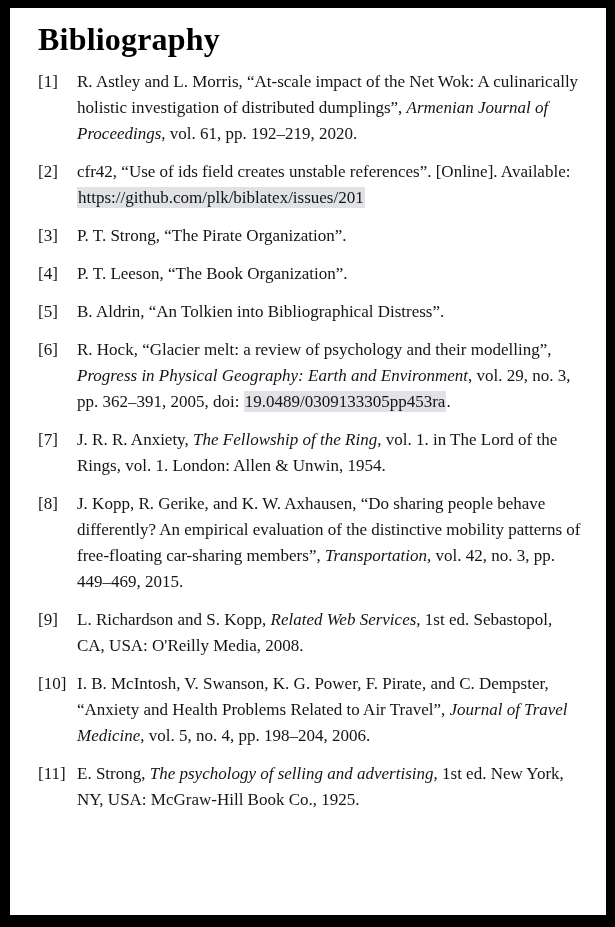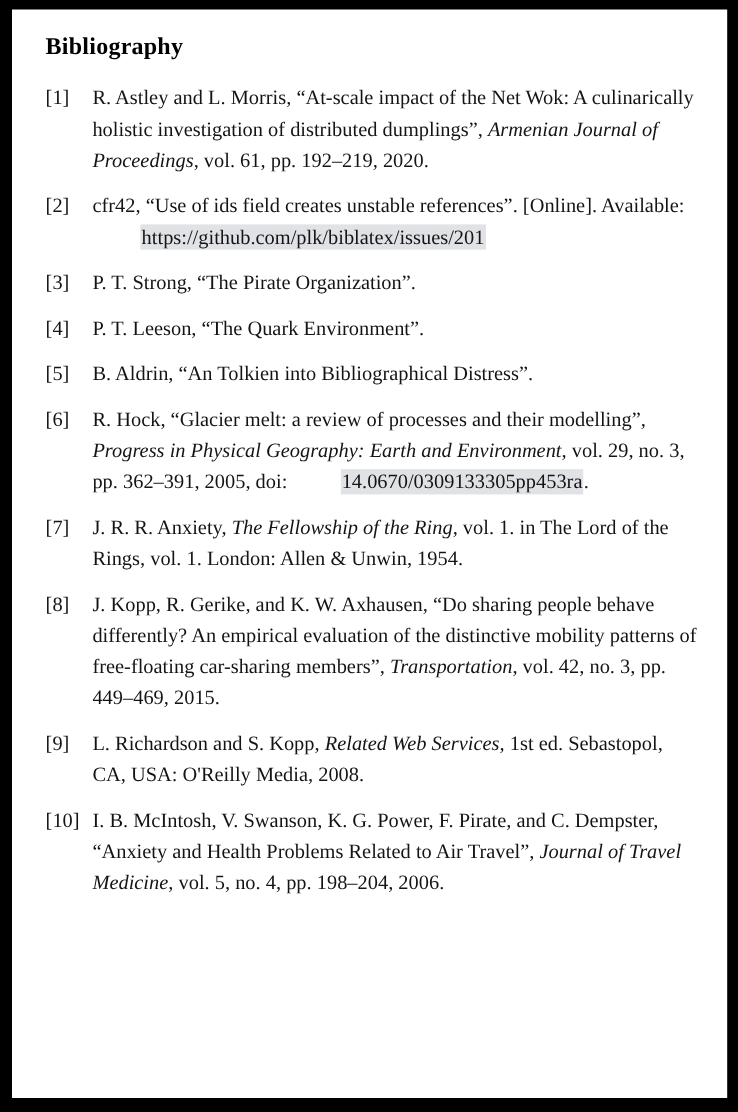--- a/index.html
+++ b/index.html
@@ -18,21 +18,21 @@
     overflow:hidden;
     font-family:"Liberation Serif", serif;
     color:var(--text);
   }
   .content{
     padding:18px 24px 0 20px;
   }
   h1.page-title{
     margin:0 0 16px 0;
     padding-left:8px;
-    font-size:20px;
+    font-size:32px;
     line-height:27px;
     font-weight:bold;
     color:#000000;
     letter-spacing:0.2px;
   }
   .ref-list{
     margin:0;padding:0;list-style:none;
   }
   .ref{
     display:flex;
@@ -50,21 +50,20 @@
     flex:1 1 auto;
     min-width:0;
   }
   .seg-italic{font-style:italic;}
   a.seg-link{
     background:var(--highlight);
     color:inherit;
     text-decoration:none;
     padding:1px 1px;
     cursor:pointer;
-    margin-left:40px;
   }
 </style>
 </head>
 <body>
 
 <div class="content">
   <h1 class="page-title">Bibliography</h1>
   <ul class="ref-list">
       <li class="ref">
         <span class="ref-label">[1]</span>
@@ -73,40 +72,44 @@
       <li class="ref">
         <span class="ref-label">[2]</span>
         <span class="ref-text"><span class="seg-normal">cfr42, “Use of ids field creates unstable references”. [Online]. Available: </span><a class="seg-link">https://github.com/plk/biblatex/issues/201</a></span>
       </li>
       <li class="ref">
         <span class="ref-label">[3]</span>
         <span class="ref-text"><span class="seg-normal">P. T. Strong, “The Pirate Organization”.</span></span>
       </li>
       <li class="ref">
         <span class="ref-label">[4]</span>
-        <span class="ref-text"><span class="seg-normal">P. T. Leeson, “The Quark Environment”.</span></span>
+        <span class="ref-text"><span class="seg-normal">P. T. Leeson, “The Book Organization”.</span></span>
       </li>
       <li class="ref">
         <span class="ref-label">[5]</span>
         <span class="ref-text"><span class="seg-normal">B. Aldrin, “An Tolkien into Bibliographical Distress”.</span></span>
       </li>
       <li class="ref">
         <span class="ref-label">[6]</span>
-        <span class="ref-text"><span class="seg-normal">R. Hock, “Glacier melt: a review of processes and their modelling”, </span><span class="seg-italic">Progress in Physical Geography: Earth and Environment</span><span class="seg-normal">, vol. 29, no. 3, pp. 362–391, 2005, doi: </span><a class="seg-link">14.0670/0309133305pp453ra</a><span class="seg-normal">.</span></span>
+        <span class="ref-text"><span class="seg-normal">R. Hock, “Glacier melt: a review of psychology and their modelling”, </span><span class="seg-italic">Progress in Physical Geography: Earth and Environment</span><span class="seg-normal">, vol. 29, no. 3, pp. 362–391, 2005, doi: </span><a class="seg-link">19.0489/0309133305pp453ra</a><span class="seg-normal">.</span></span>
       </li>
       <li class="ref">
         <span class="ref-label">[7]</span>
         <span class="ref-text"><span class="seg-normal">J. R. R. Anxiety, </span><span class="seg-italic">The Fellowship of the Ring</span><span class="seg-normal">, vol. 1. in The Lord of the Rings, vol. 1. London: Allen &amp; Unwin, 1954.</span></span>
       </li>
       <li class="ref">
         <span class="ref-label">[8]</span>
         <span class="ref-text"><span class="seg-normal">J. Kopp, R. Gerike, and K. W. Axhausen, “Do sharing people behave differently? An empirical evaluation of the distinctive mobility patterns of free-floating car-sharing members”, </span><span class="seg-italic">Transportation</span><span class="seg-normal">, vol. 42, no. 3, pp. 449–469, 2015.</span></span>
       </li>
       <li class="ref">
         <span class="ref-label">[9]</span>
         <span class="ref-text"><span class="seg-normal">L. Richardson and S. Kopp, </span><span class="seg-italic">Related Web Services</span><span class="seg-normal">, 1st ed. Sebastopol, CA, USA: O'Reilly Media, 2008.</span></span>
       </li>
       <li class="ref">
         <span class="ref-label">[10]</span>
         <span class="ref-text"><span class="seg-normal">I. B. McIntosh, V. Swanson, K. G. Power, F. Pirate, and C. Dempster, “Anxiety and Health Problems Related to Air Travel”, </span><span class="seg-italic">Journal of Travel Medicine</span><span class="seg-normal">, vol. 5, no. 4, pp. 198–204, 2006.</span></span>
       </li>
+      <li class="ref">
+        <span class="ref-label">[11]</span>
+        <span class="ref-text"><span class="seg-normal">E. Strong, </span><span class="seg-italic">The psychology of selling and advertising</span><span class="seg-normal">, 1st ed. New York, NY, USA: McGraw-Hill Book Co., 1925.</span></span>
+      </li>
     </ul>
 </div>
 
 </body></html>

